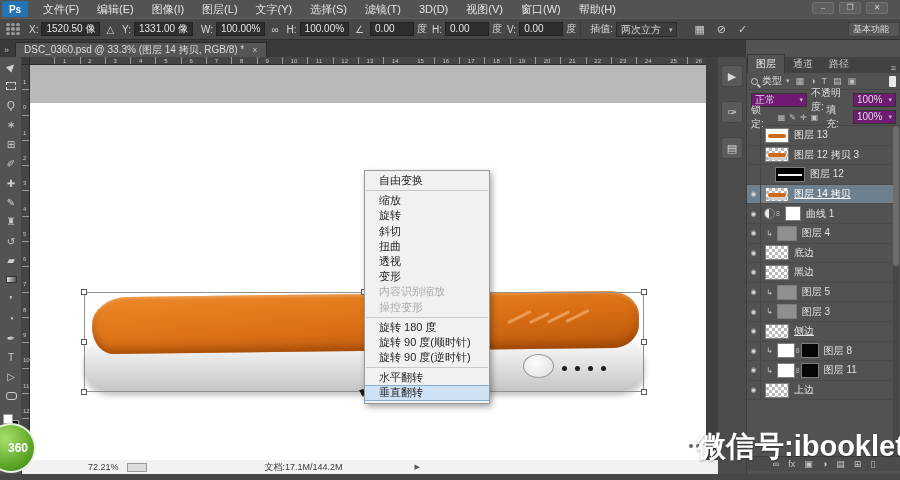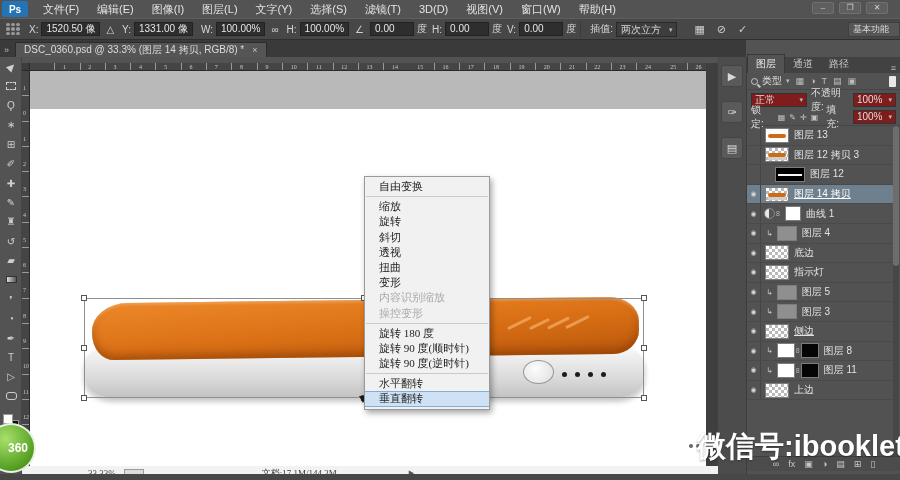--- a/index.html
+++ b/index.html
@@ -42,21 +42,21 @@
   .tool .rot { transform:rotate(-45deg); }
   .tool .box-dash { width:10px; height:8px; border:1px dashed #cfcfcf; }
   .tool .box-grad { width:11px; height:7px; background:linear-gradient(90deg,#ddd,#555); border:1px solid #333; }
   .tool .box-round { width:11px; height:8px; border:1px solid #cfcfcf; border-radius:3px; }
   .swatches { position:absolute; left:3px; top:355px; width:18px; height:18px; }
   .swatch { position:absolute; width:10px; height:10px; border:1px solid #999; }
   .swatch.fg { left:0; top:0; background:#fff; z-index:2; }
   .swatch.bg { left:6px; top:6px; background:#111; z-index:1; }
 
   
-  .docarea { position:absolute; left:22px; top:63px; width:696px; height:417px; background:#0f172a; z-index:10;font-family:Liberation Serif, serif; }
+  .docarea { position:absolute; left:22px; top:57px; width:696px; height:417px; background:#0f172a; z-index:10; }
   .ruler-corner { position:absolute; left:0; top:0; width:8px; height:8px; background:#3c3c3c; border-right:1px solid #2a2a2a; border-bottom:1px solid #2a2a2a; }
   .ruler-top { position:absolute; left:8px; top:0; width:676px; height:8px; background:#454545; border-bottom:1px solid #2a2a2a;
     background-image:repeating-linear-gradient(90deg,#454545 0,#454545 24.3px,#9a9a9a 24.3px,#9a9a9a 25.3px); }
   .ruler-left { position:absolute; left:0; top:8px; width:8px; height:403px; background:#454545; border-right:1px solid #2a2a2a;
     background-image:repeating-linear-gradient(180deg,#454545 0,#454545 24.3px,#9a9a9a 24.3px,#9a9a9a 25.3px); }
   .rnum { position:absolute; color:#c8c8c8; font-size:6px; line-height:6px; }
   .pasteboard { position:absolute; left:8px; top:8px; width:676px; height:38px; background:#b9b9b9; }
   .canvas-white { position:absolute; left:8px; top:46px; width:676px; height:357px; background:#ffffff; }
   .scrollgap { position:absolute; left:684px; top:0; width:12px; height:417px; background:#3f3f3f; }
 
@@ -95,21 +95,21 @@
   .lp-tabs { height:16px; background:#424242; display:flex; align-items:flex-end; }
   .lp-tab { padding:2px 8px; font-size:10px; color:#c9c9c9; }
   .lp-tab.active { background:#535353; color:#eee; border:1px solid #383838; border-bottom:none; }
   .lp-menu-icon { margin-left:auto; margin-right:4px; color:#bbb; font-size:9px; }
   .lp-filter { height:17px; display:flex; align-items:center; gap:4px; padding:0 4px; border-bottom:1px solid #464646; }
   .mag { width:7px; height:7px; border:1.5px solid #c9c9c9; border-radius:50%; position:relative; }
   .mag::after { content:""; position:absolute; left:5px; top:6px; width:4px; height:1.5px; background:#c9c9c9; transform:rotate(45deg); }
   .lp-filter .fi { color:#bdbdbd; font-size:9px; }
   .lp-filter .bucket { margin-left:auto; width:7px; height:11px; background:#e8e8e8; border-radius:1px; }
   .lp-blend { height:19px; display:flex; align-items:center; padding:0 4px; gap:4px; }
-  .lp-dd { background:#7f1d1d; border:1px solid #333; height:14px; line-height:12px; padding:0 3px; display:flex; align-items:flex-end; gap:6px; }
+  .lp-dd { background:#701a75; border:1px solid #333; height:14px; line-height:12px; padding:0 3px; display:flex; align-items:flex-end; gap:6px; }
   .lp-lock { height:17px; display:flex; align-items:center; padding:0 4px; gap:4px; border-bottom:1px solid #464646; }
   .lp-lock .li { color:#c2c2c2; font-size:8px; }
   .layers-list { position:absolute; left:0; top:69px; width:147px; height:332px; overflow:hidden; }
   .lrow { height:19.6px; display:flex; align-items:center; border-bottom:1px solid #4a4a4a; padding-right:2px; }
   .lrow.selected { background:#6e7f8d; }
   .eyewell { width:14px; align-self:stretch; border-right:1px solid #454545; display:flex; align-items:center; justify-content:center; color:#d6d6d6; font-size:7px; flex:none; }
   .thumb { flex:none; margin-left:4px; border:1px solid #7c7c7c; width:24px; height:15px; position:relative; overflow:hidden; }
   .checkerbg { background-color:#fff; background-image:linear-gradient(45deg,#b9b9b9 25%,transparent 25%,transparent 75%,#b9b9b9 75%),linear-gradient(45deg,#b9b9b9 25%,transparent 25%,transparent 75%,#b9b9b9 75%); background-size:6px 6px; background-position:0 0,3px 3px; }
   .orangebar { position:absolute; left:2px; right:2px; top:5px; height:4px; background:#cf6a17; border-radius:2px; }
   .graybar { position:absolute; left:2px; right:2px; top:9px; height:3px; background:#cfcfcf; border-radius:1px; }
@@ -353,36 +353,36 @@
     <div class="tbox"></div>
 
     <div class="cursor-tri"></div>
 
     <div class="ctx-menu" id="ctx-menu">
         <div class="ctx-item">自由变换</div>
         <div class="ctx-sep"></div>
         <div class="ctx-item">缩放</div>
         <div class="ctx-item">旋转</div>
         <div class="ctx-item">斜切</div>
+        <div class="ctx-item">扭曲</div>
         <div class="ctx-item">透视</div>
-        <div class="ctx-item">扭曲</div>
         <div class="ctx-item">变形</div>
         <div class="ctx-item disabled">内容识别缩放</div>
         <div class="ctx-item disabled">操控变形</div>
         <div class="ctx-sep"></div>
         <div class="ctx-item">旋转 180 度</div>
         <div class="ctx-item">旋转 90 度(顺时针)</div>
         <div class="ctx-item">旋转 90 度(逆时针)</div>
         <div class="ctx-sep"></div>
         <div class="ctx-item">水平翻转</div>
         <div class="ctx-item highlight">垂直翻转</div>
       </div>
 
     <div class="statusbar">
-      <span class="status-zoom">33.33%</span>
+      <span class="status-zoom">72.21%</span>
       <span class="status-box"></span>
       <span class="status-doc">文档:17.1M/144.2M</span>
       <span class="status-arrow">▶</span>
     </div>
   <div id="handles">
         <div class="handle" style="left: 59px; top: 232px;"></div>
         <div class="handle" style="left: 339px; top: 232px;"></div>
         <div class="handle" style="left: 619px; top: 232px;"></div>
         <div class="handle" style="left: 59px; top: 282px;"></div>
         <div class="handle" style="left: 619px; top: 282px;"></div>
@@ -488,21 +488,21 @@
           <span class="lname">图层 4</span>
         </div>
         <div class="lrow">
           <span class="eyewell">◉</span>
           <span class="thumb checkerbg"></span>
           <span class="lname">底边</span>
         </div>
         <div class="lrow">
           <span class="eyewell">◉</span>
           <span class="thumb checkerbg"></span>
-          <span class="lname">指示灯</span>
+          <span class="lname">黑边</span>
         </div>
         <div class="lrow">
           <span class="eyewell">◉</span>
           <span class="clip-arrow">↳</span>
           <span class="thumb" style="background: rgb(143, 143, 143); width: 20px;"></span>
           <span class="lname">图层 5</span>
         </div>
         <div class="lrow">
           <span class="eyewell">◉</span>
           <span class="clip-arrow">↳</span>

